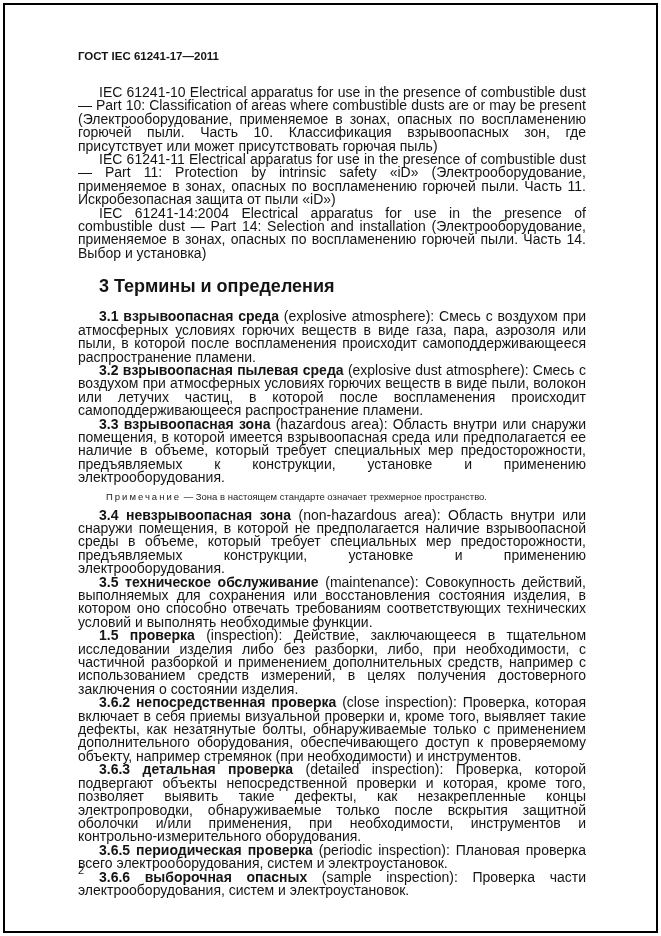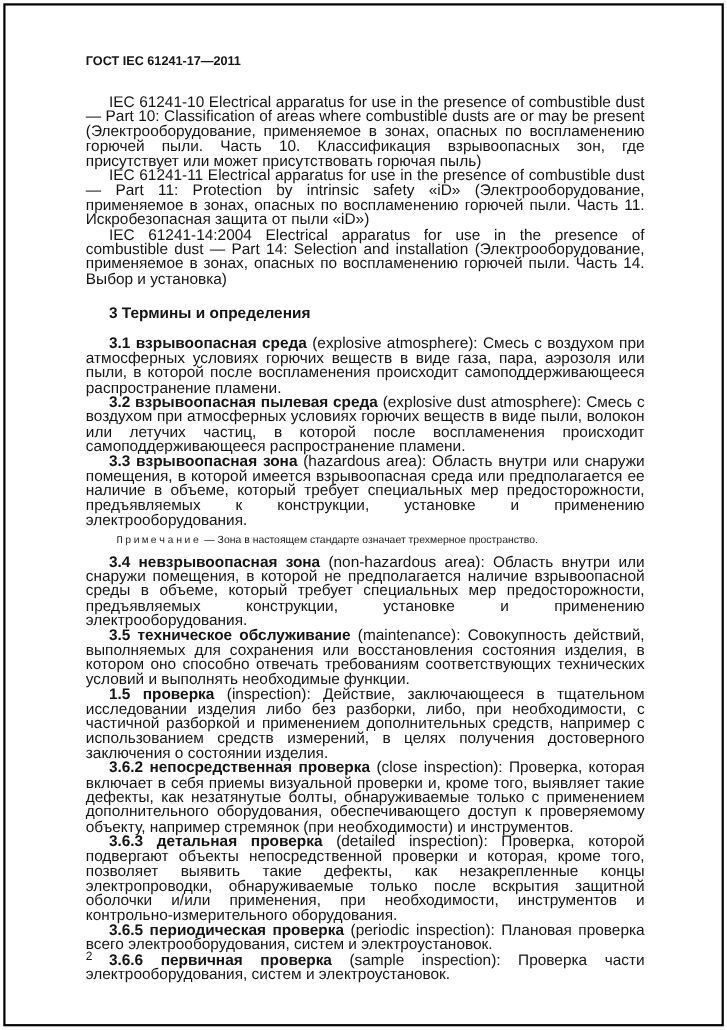--- a/index.html
+++ b/index.html
@@ -30,33 +30,33 @@
   }
   .body-text { width: 508px; }
   .para {
     font-size: 14px;
     line-height: 13.4px;
     text-align: justify;
     text-indent: 21px;
   }
   .para b { font-weight: bold; }
   .section-heading {
-    font-size: 14px;
+    font-size: 18px;
     font-weight: bold;
     margin: 16px 0 13px 21px;
   }
   .note {
     font-size: 9.5px;
     line-height: 12px;
     text-align: justify;
     text-indent: 28px;
     margin: 6px 0 6px 0;
     color: #1c1c1c;
   }
-  .note-label { letter-spacing: 2px; font-family: Liberation Mono, monospace; }
+  .note-label { letter-spacing: 2px; }
   .page-number {
     position: absolute;
     top: 864px;
     left: 78px;
     font-size: 11px;
   }
 </style>
 </head>
 <body>
 
@@ -93,19 +93,19 @@
 
 
     <p class="para"><b>3.6.2 непосредственная проверка</b><span> (close inspection): Проверка, которая включает в себя приемы визуальной проверки и, кроме того, выявляет такие дефекты, как незатянутые болты, обнаруживаемые только с применением дополнительного оборудования, обеспечивающего доступ к проверяемому объекту, например стремянок (при необходимости) и инструментов.</span></p>
 
 
     <p class="para"><b>3.6.3 детальная проверка</b><span> (detailed inspection): Проверка, которой подвергают объекты непосредственной проверки и которая, кроме того, позволяет выявить такие дефекты, как незакрепленные концы электропроводки, обнаруживаемые только после вскрытия защитной оболочки и/или применения, при необходимости, инструментов и контрольно-измерительного оборудования.</span></p>
 
 
     <p class="para"><b>3.6.5 периодическая проверка</b><span> (periodic inspection): Плановая проверка всего электрооборудования, систем и электроустановок.</span></p>
 
-    <p class="para"><b>3.6.6 первичная проверка</b><span> (sample inspection): Проверка части электрооборудования, систем и электроустановок.</span></p>
+    <p class="para"><b>3.6.6 выборочная опасных</b><span> (sample inspection): Проверка части электрооборудования, систем и электроустановок.</span></p>
 
   </div>
 
   <div class="page-number">2</div>
 
 </div>
 
 </body></html>

